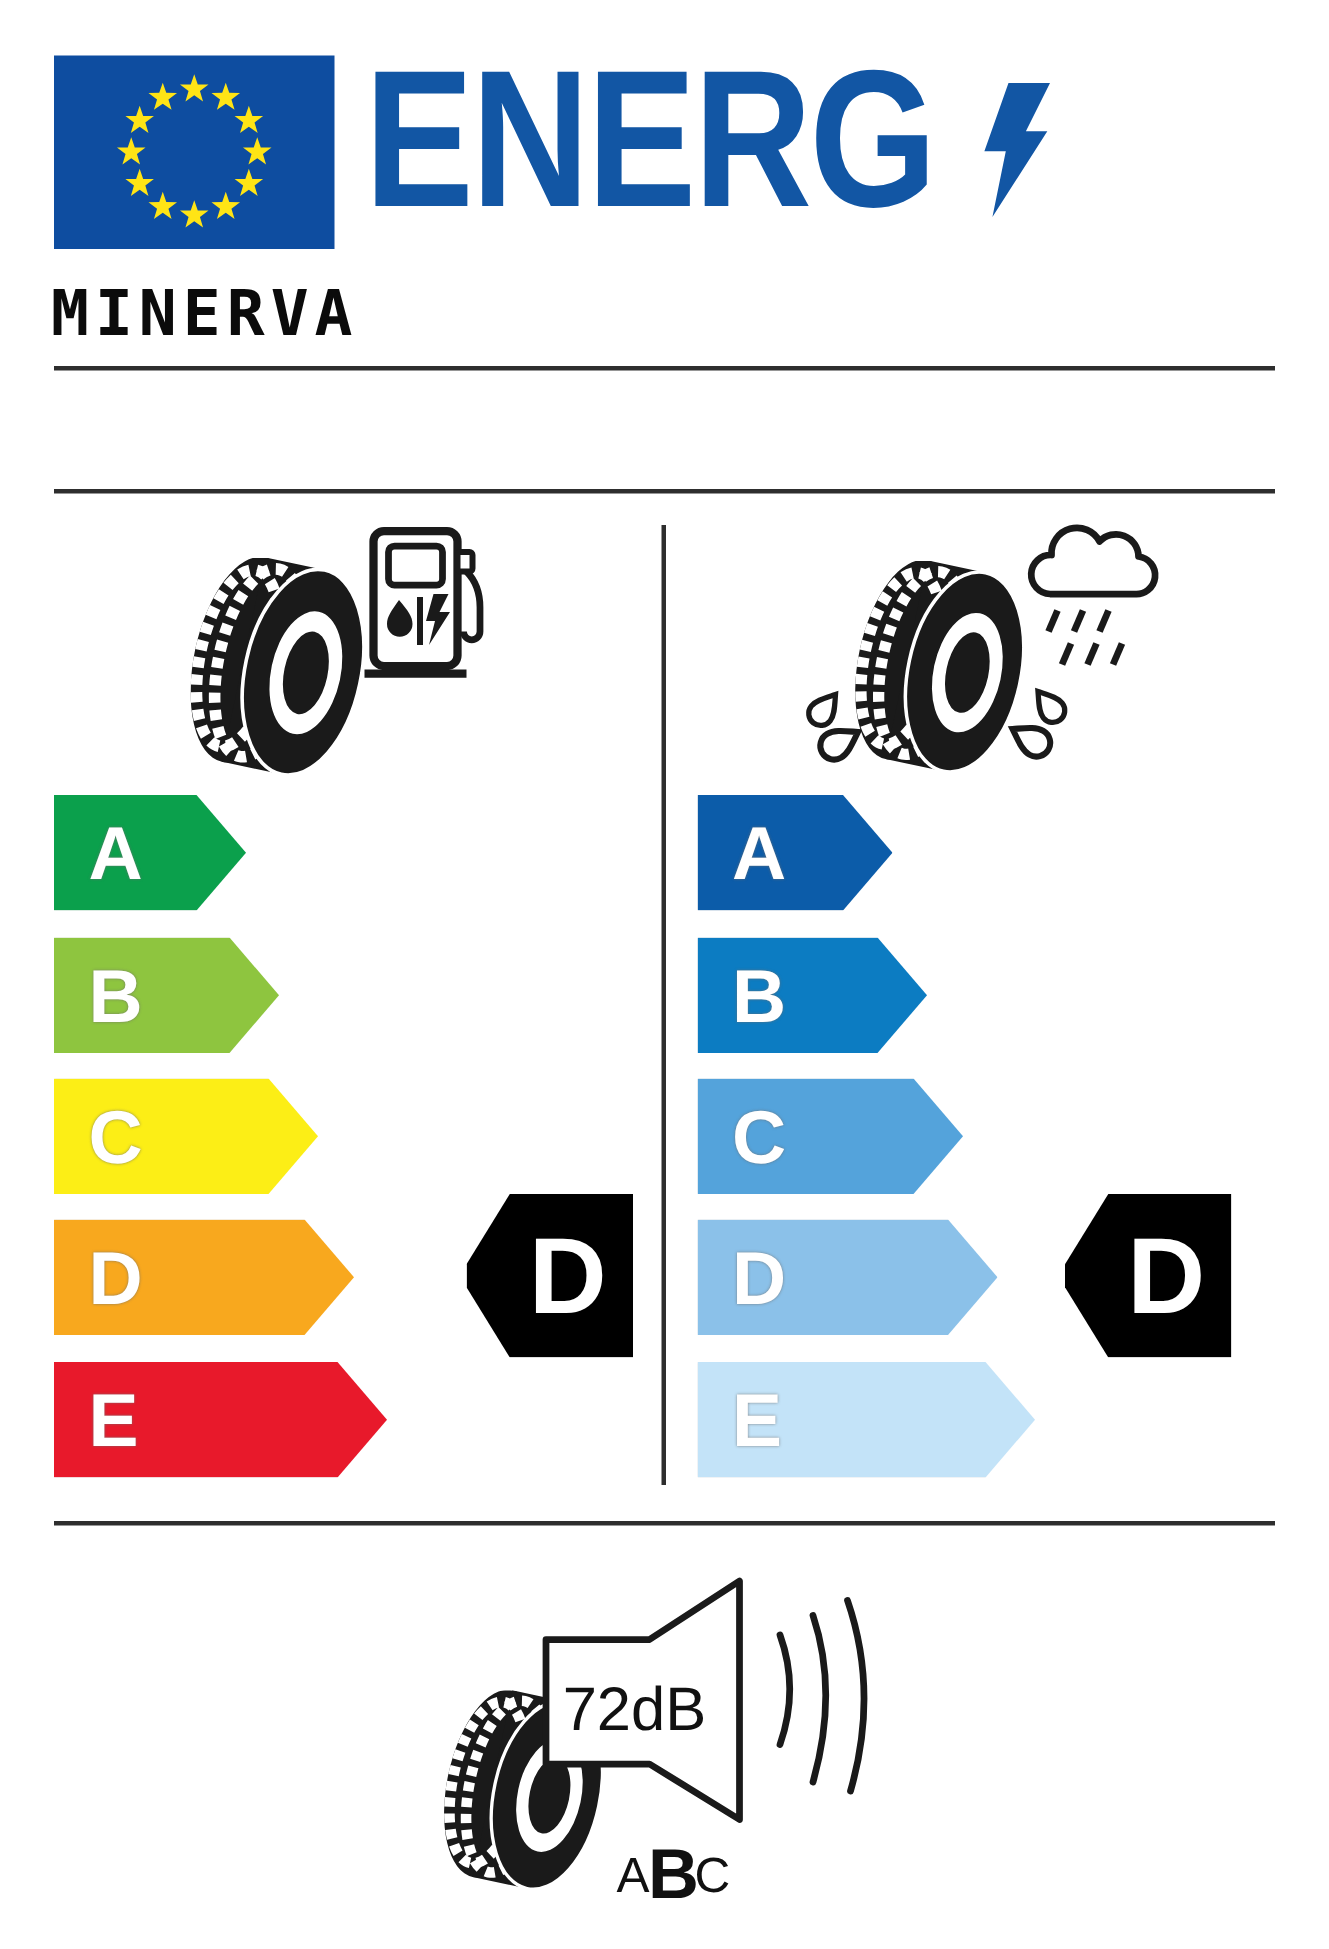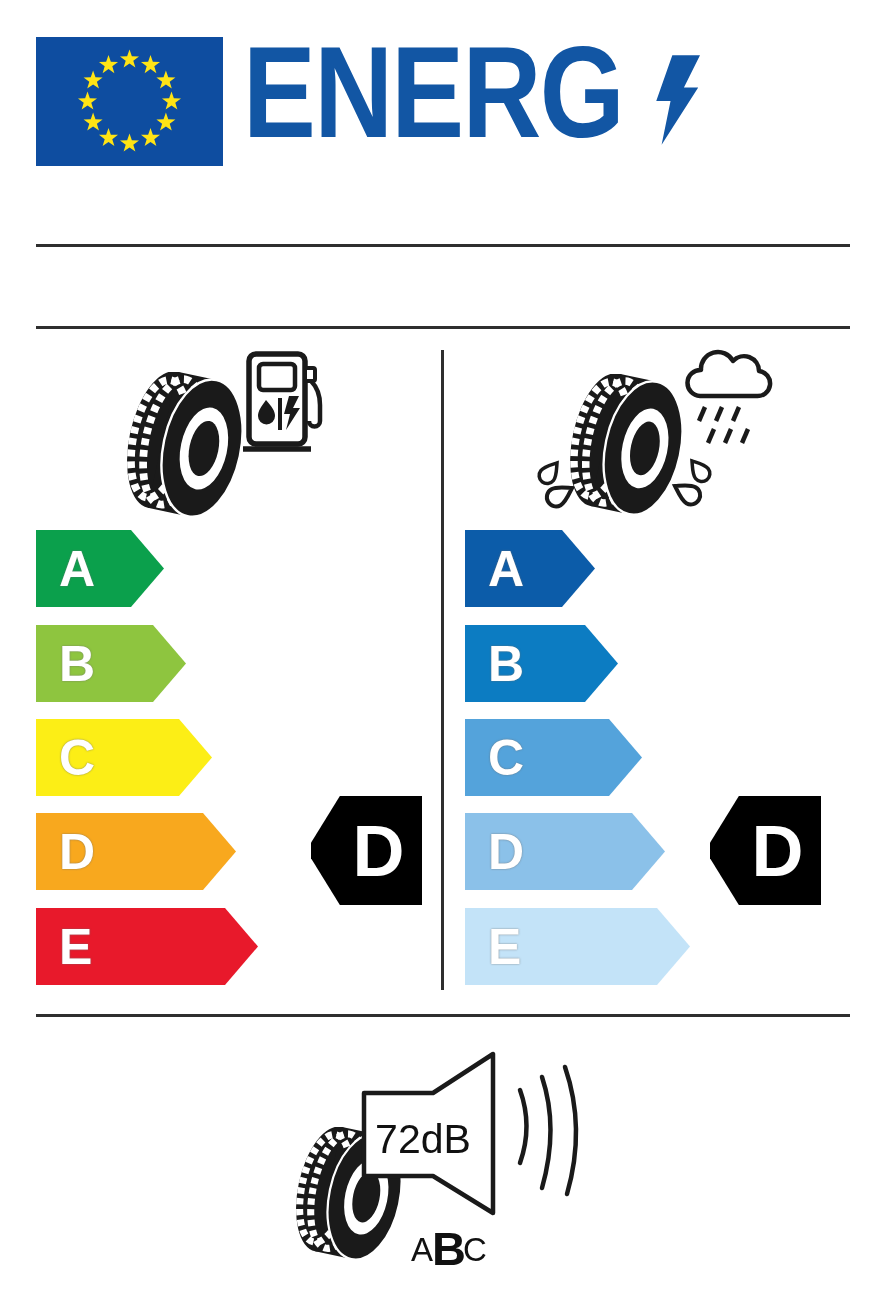--- a/index.html
+++ b/index.html
@@ -105,20 +105,21 @@
       <use href="#star" transform="translate(57.1,43.5)"></use>
       <use href="#star" transform="translate(72.5,28.1)"></use>
     </g>
   </svg>
 
   <span class="logo-text" style="color: rgb(18, 86, 164);">ENERG</span>
   <svg class="bolt" width="50" height="100" viewBox="0 0 56 100">
     <path d="M25,0 L56,0 L38,36 L54,36 L13,100 L23,51 L7,51 Z" fill="#1256A4"></path>
   </svg>
 
+  <div class="brand">MINERVA</div>
 
   <div class="rule rule-1"></div>
   <div class="rule rule-2"></div>
   <div class="vrule"></div>
   <div class="rule rule-3"></div>
 
   <svg class="icon-fuel" width="200" height="170" viewBox="0 0 200 170">
     <use href="#tire" x="2" y="24" width="116" height="145"></use>
     <g transform="translate(124,2)" fill="none" stroke="#1a1a1a">
       <rect x="0" y="4" width="56" height="90" rx="7" fill="#ffffff" stroke-width="5.5"></rect>

